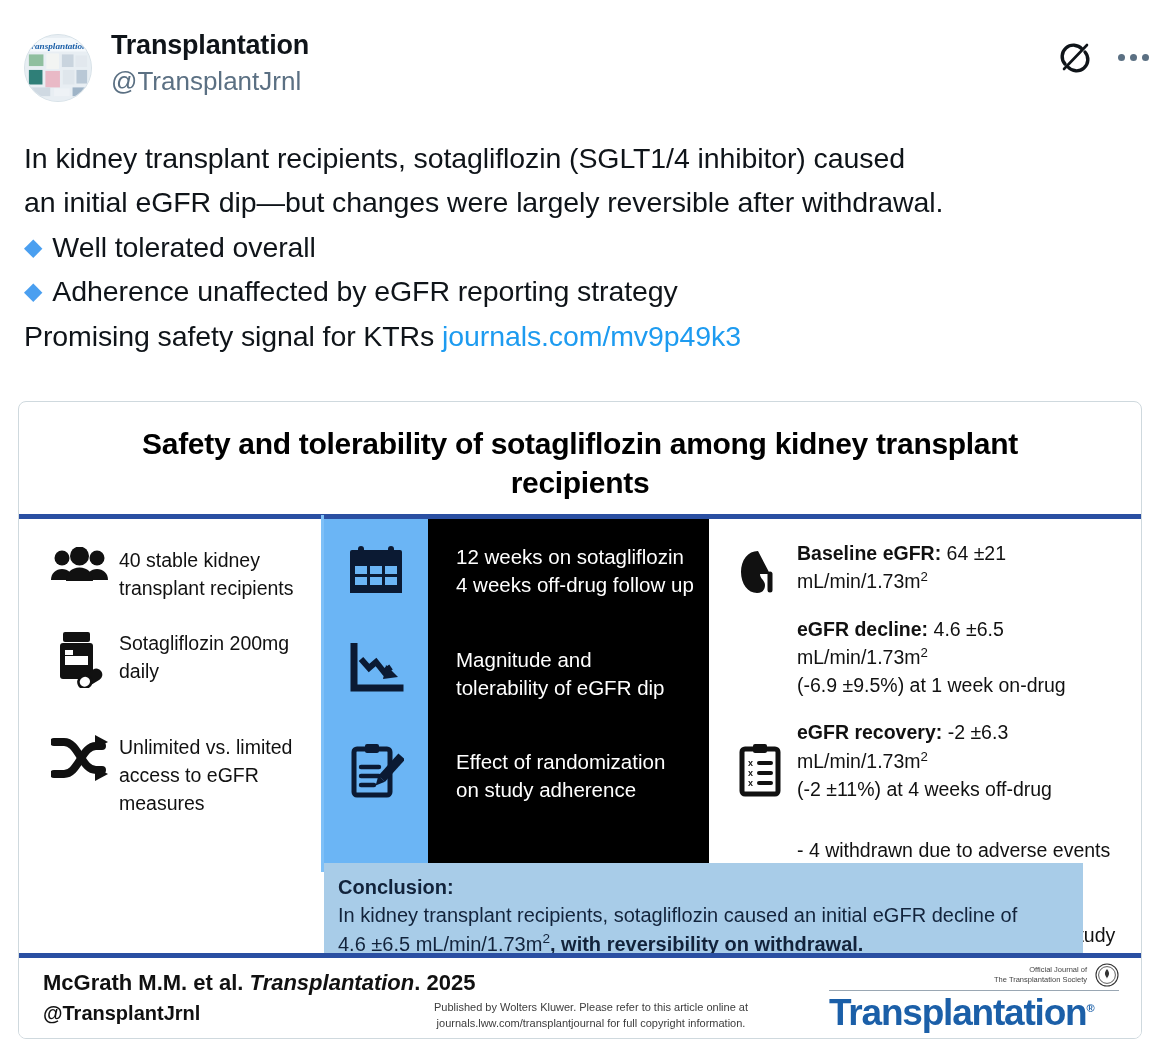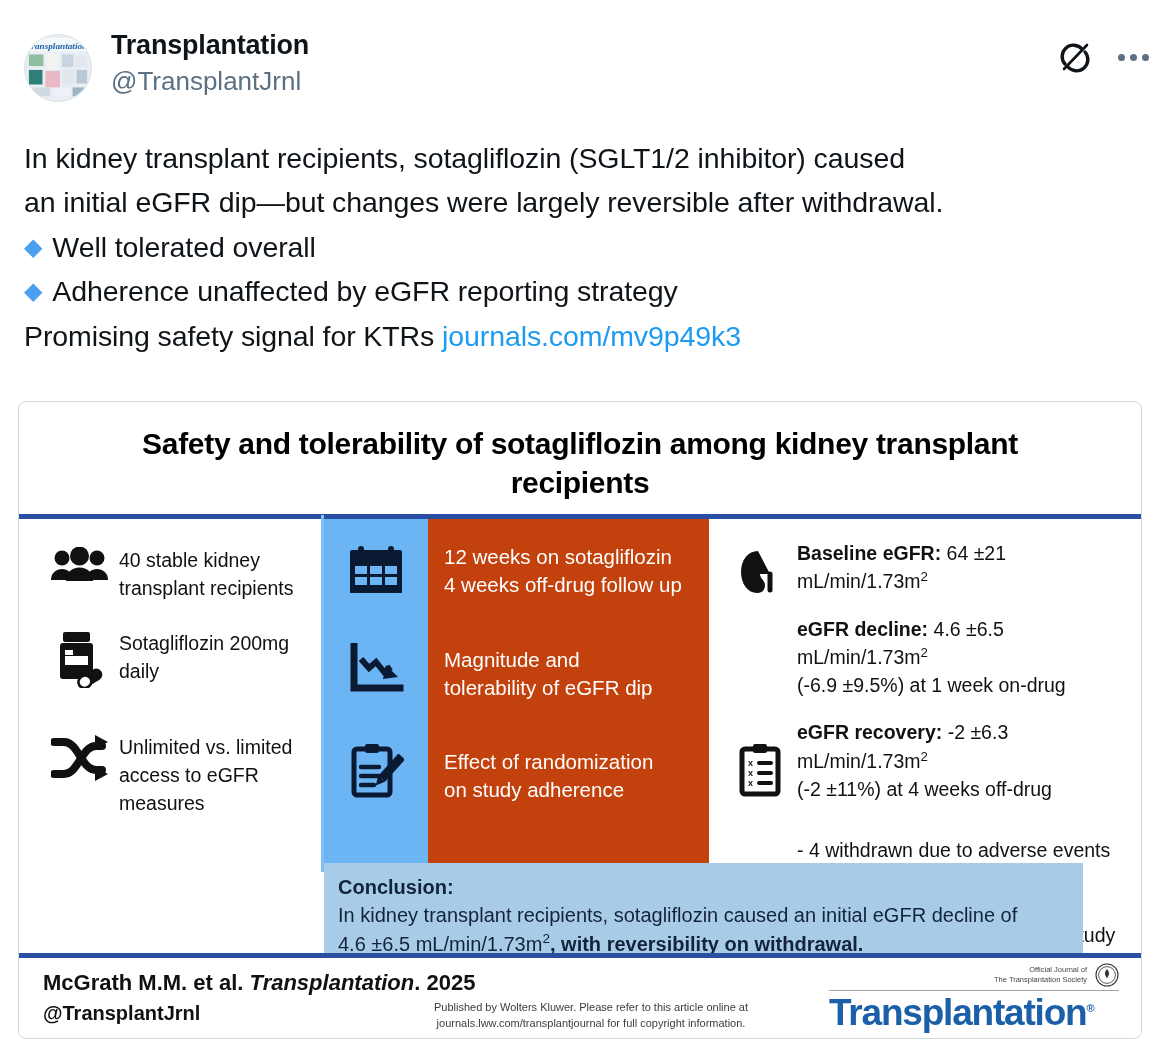--- a/index.html
+++ b/index.html
@@ -52,21 +52,21 @@
   .grid { display: flex; height: 349px; }
   .col-left { width: 305px; background: #fff; padding: 26px 0 0 22px; position: relative; }
   .col-left:after {
     content: ""; position: absolute; right: 0; top: -4px; bottom: -4px;
     width: 3px; background: #7fc0f7;
   }
   .row { display: flex; align-items: flex-start; }
   .row .ico { flex: 0 0 78px; display: flex; justify-content: center; padding-top: 2px; }
   .row .txt { font-size: 19.5px; line-height: 1.42; color: #111; padding-top: 2px; }
 
-  .col-mid { width: 385px; display: flex; background: #c2410c; }
+  .col-mid { width: 385px; display: flex; background: #000000; gap: 12px; }
   .mid-icons {
     width: 104px; background: #6bb5f5; display: flex; flex-direction: column;
     align-items: center; padding-top: 24px; gap: 44px;
   }
   .mid-text {
     flex: 1; color: #fff; padding: 24px 12px 0 16px;
     display: flex; flex-direction: column; gap: 46px;
   }
   .mid-text div { font-size: 20.5px; line-height: 1.38; }
 
@@ -150,21 +150,21 @@
       </span>
       <span class="more-icon">
         <i></i>
           <i></i>
           <i></i>
       </span>
     </div>
   </div>
 
   <div class="body">
-    <p>In kidney transplant recipients, sotagliflozin (SGLT1/2 inhibitor) caused</p>
+    <p>In kidney transplant recipients, sotagliflozin (SGLT1/4 inhibitor) caused</p>
     <p>an initial eGFR dip—but changes were largely reversible after withdrawal.</p>
     <p class="bullet-line">
       <span class="dia">◆</span>
       <span>Well tolerated overall</span>
     </p>
     <p class="bullet-line">
       <span class="dia">◆</span>
       <span>Adherence unaffected by eGFR reporting strategy</span>
     </p>
     <p>

